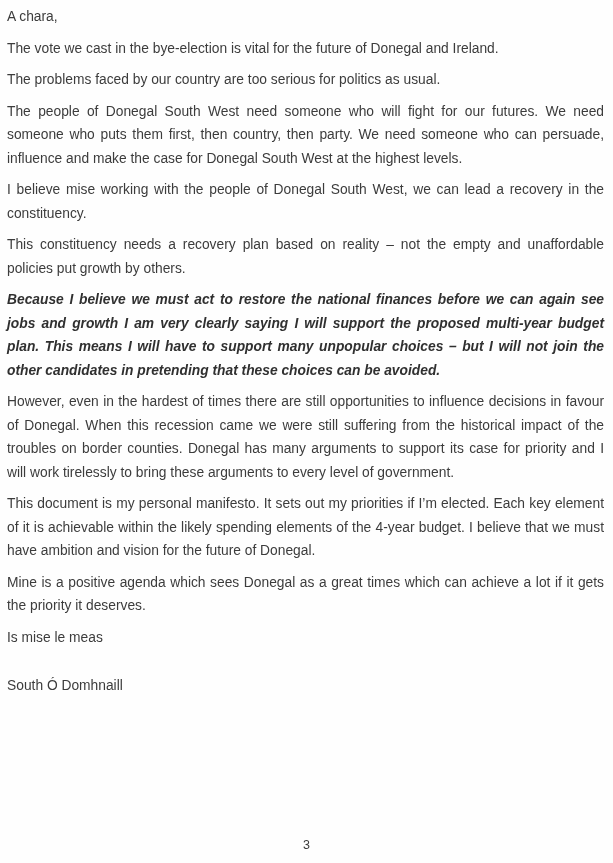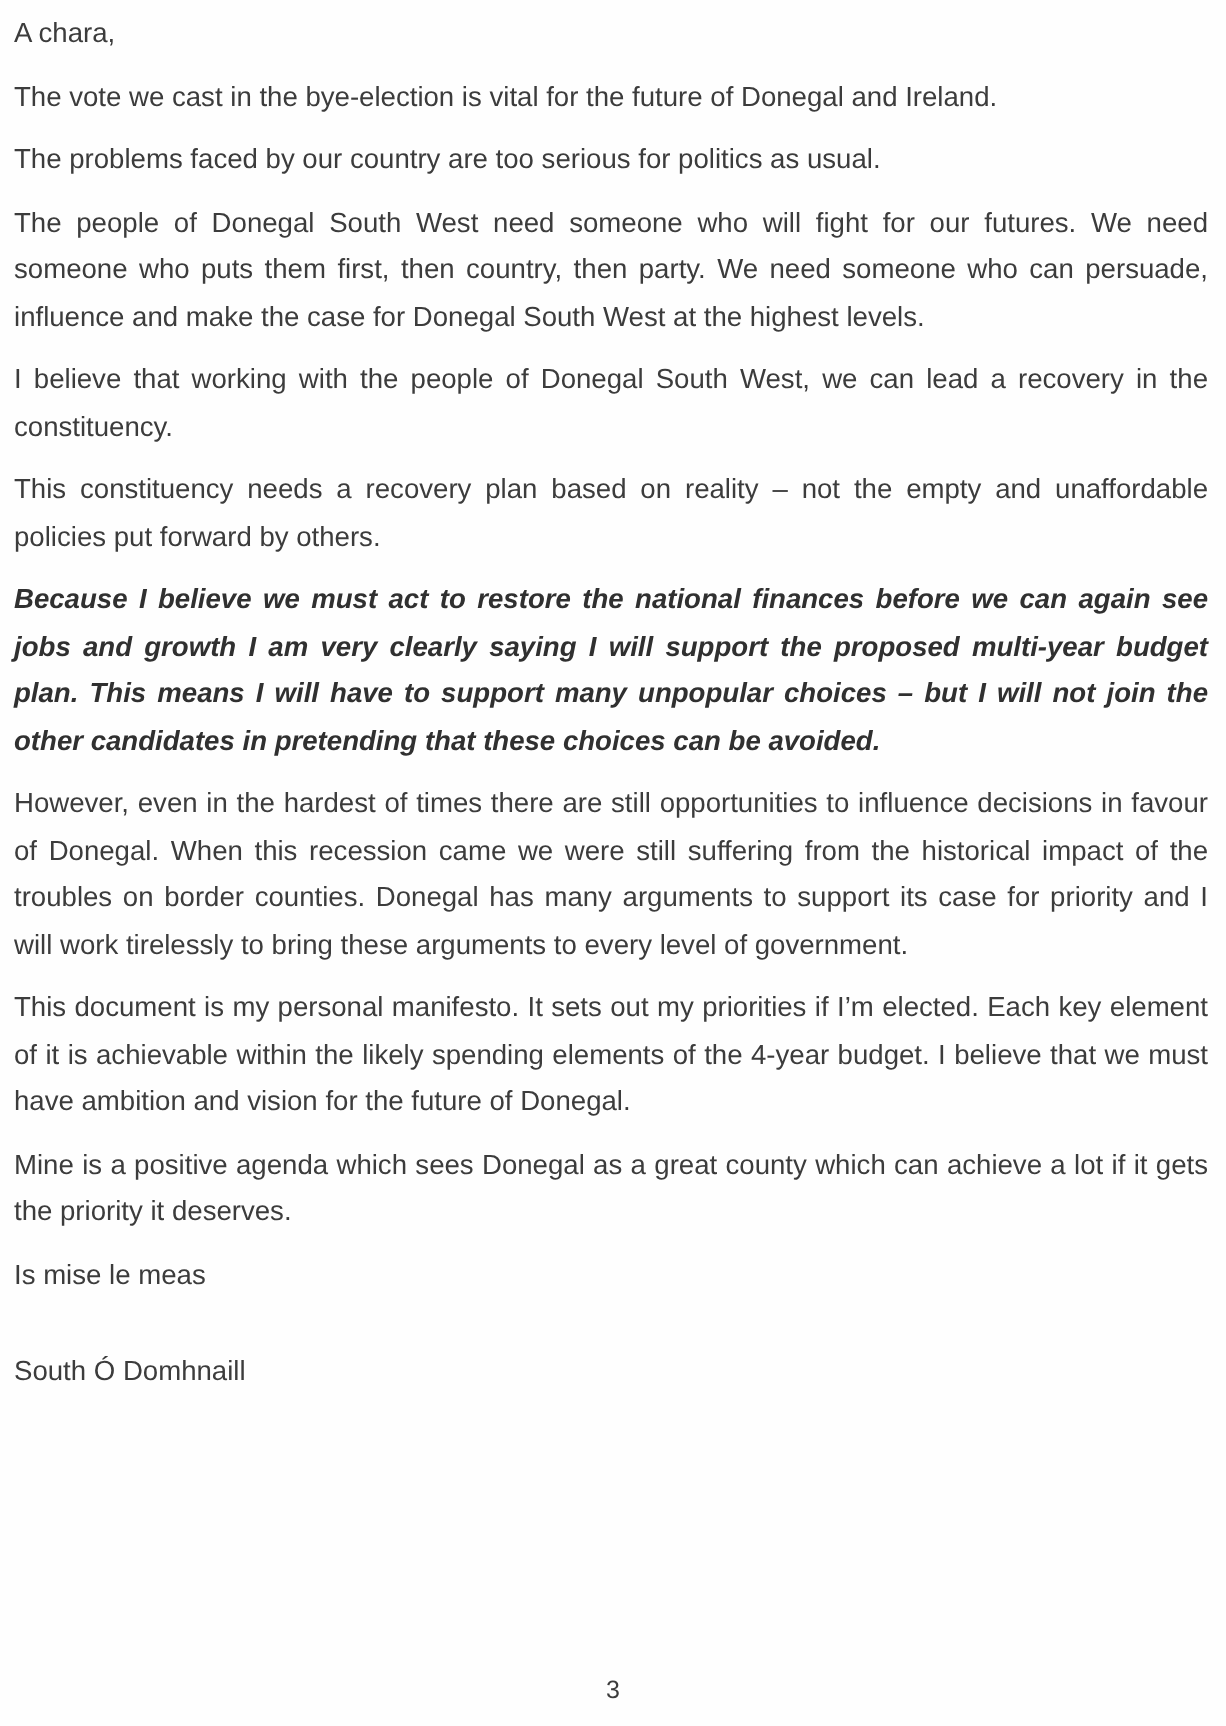--- a/index.html
+++ b/index.html
@@ -51,31 +51,31 @@
 
   <p class="para">A chara,</p>
 
   <p class="para">The vote we cast in the bye-election is vital for the future of Donegal and Ireland.</p>
 
   <p class="para">The problems faced by our country are too serious for politics as usual.</p>
 
 
   <p class="para">The people of Donegal South West need someone who will fight for our futures. We need someone who puts them first, then country, then party. We need someone who can persuade, influence and make the case for Donegal South West at the highest levels.</p>
 
-  <p class="para">I believe that working with the people of Donegal South West, we can lead a recovery in the constituency.</p>
+  <p class="para">I believe mise working with the people of Donegal South West, we can lead a recovery in the constituency.</p>
 
-  <p class="para">This constituency needs a recovery plan based on reality – not the empty and unaffordable policies put forward by others.</p>
+  <p class="para">This constituency needs a recovery plan based on reality – not the empty and unaffordable policies put growth by others.</p>
 
   <p class="para bi">Because I believe we must act to restore the national finances before we can again see jobs and growth I am very clearly saying I will support the proposed multi-year budget plan.  This means I will have to support many unpopular choices – but I will not join the other candidates in pretending that these choices can be avoided.</p>
 
   <p class="para">However, even in the hardest of times there are still opportunities to influence decisions in favour of Donegal. When this recession came we were still suffering from the historical impact of the troubles on border counties. Donegal has many arguments to support its case for priority and I will work tirelessly to bring these arguments to every level of government.</p>
 
   <p class="para">This document is my personal manifesto.  It sets out my priorities if I’m elected. Each key element of it is achievable within the likely spending elements of the 4-year budget. I believe that we must have ambition and vision for the future of Donegal.</p>
 
-  <p class="para">Mine is a positive agenda which sees Donegal as a great county which can achieve a lot if it gets the priority it deserves.</p>
+  <p class="para">Mine is a positive agenda which sees Donegal as a great times which can achieve a lot if it gets the priority it deserves.</p>
 
   <p class="para closing">Is mise le meas</p>
 
   <p class="para">South Ó Domhnaill</p>
 
   <div class="page-footer">3</div>
 
 </div>
 
 </body></html>

